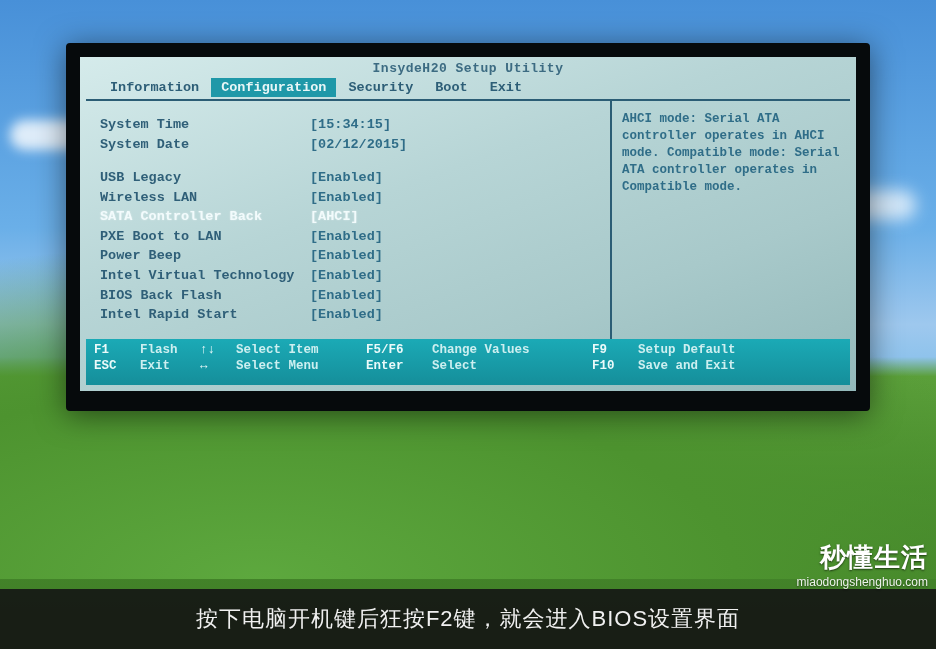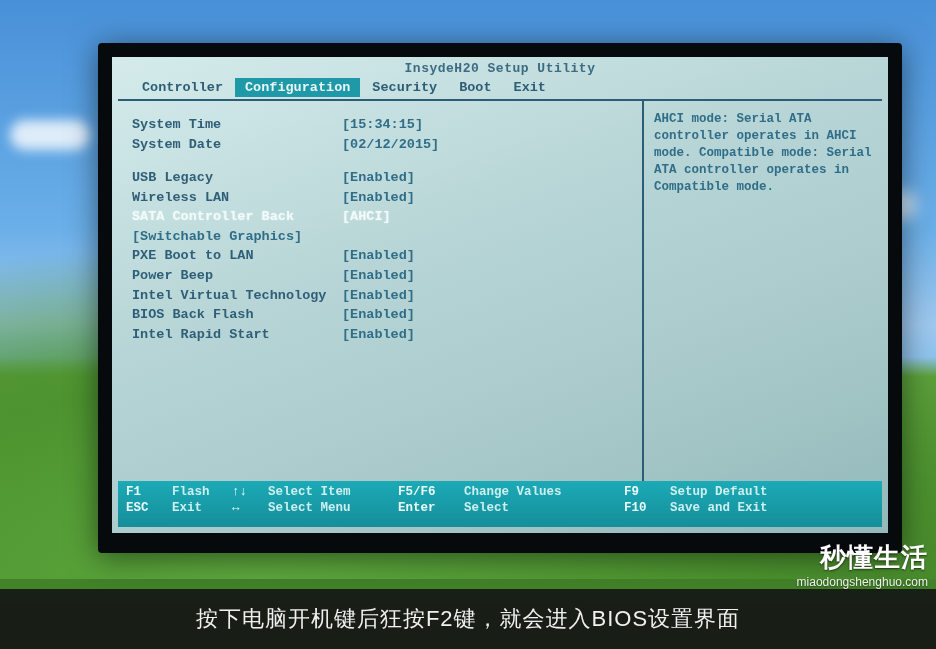--- a/index.html
+++ b/index.html
@@ -22,28 +22,27 @@
     z-index: 0;
   }
   .clouds1 { position:absolute; top:120px; left:10px; width:80px; height:30px; background:#fff; border-radius:40px; filter:blur(6px); opacity:.8; z-index:0;}
   .clouds2 { position:absolute; top:190px; right:20px; width:90px; height:30px; background:#fff; border-radius:40px; filter:blur(8px); opacity:.7; z-index:0;}
   
   .monitor {
     position: absolute;
     top: 43px;
     left: 66px;
     width: 804px;
-    height: 510px;
+    height: 368px;
     background: #0d1a20;
     border: 14px solid #060a0c;
     border-bottom-width: 20px;
     border-radius: 4px;
     box-shadow: 0 4px 30px rgba(0,0,0,.5), inset 0 0 60px rgba(0,0,0,.6);
     z-index: 2;
-    margin-left: 32px;
   }
   .screen {
     width: 100%;
     height: 100%;
     background: #b8d6d6;
     background: linear-gradient(160deg, #d5ebeb 0%, #b7d5d6 40%, #a8c9ca 70%, #93b9ba 100%);
     position: relative;
     font-size: 13.5px;
     font-weight: bold;
     color: #2f5f78;
@@ -160,21 +159,21 @@
 <div class="hill"></div>
 <div class="clouds1"></div>
 <div class="clouds2"></div>
 
 <div class="monitor">
   <div class="screen">
 
     <div class="bios-title">InsydeH20 Setup Utility</div>
 
     <div class="menubar">
-      <span>Controller</span>
+      <span>Information</span>
       <span class="active">Configuration</span>
       <span>Security</span>
       <span>Boot</span>
       <span>Exit</span>
     </div>
 
     <div class="main-area">
       <div class="left-pane">
 
         <div class="setting-row">
@@ -194,21 +193,20 @@
         </div>
         <div class="setting-row">
           <span class="label">Wireless LAN</span>
           <span class="value">[Enabled]</span>
         </div>
         <div class="setting-row selected">
           <span class="label">SATA Controller Back</span>
           <span class="value">[AHCI]</span>
         </div>
         <div class="setting-row">
-          <span class="value">[Switchable Graphics]</span>
         </div>
         <div class="setting-row">
           <span class="label">PXE Boot to LAN</span>
           <span class="value">[Enabled]</span>
         </div>
         <div class="setting-row">
           <span class="label">Power Beep</span>
           <span class="value">[Enabled]</span>
         </div>
         <div class="setting-row">

